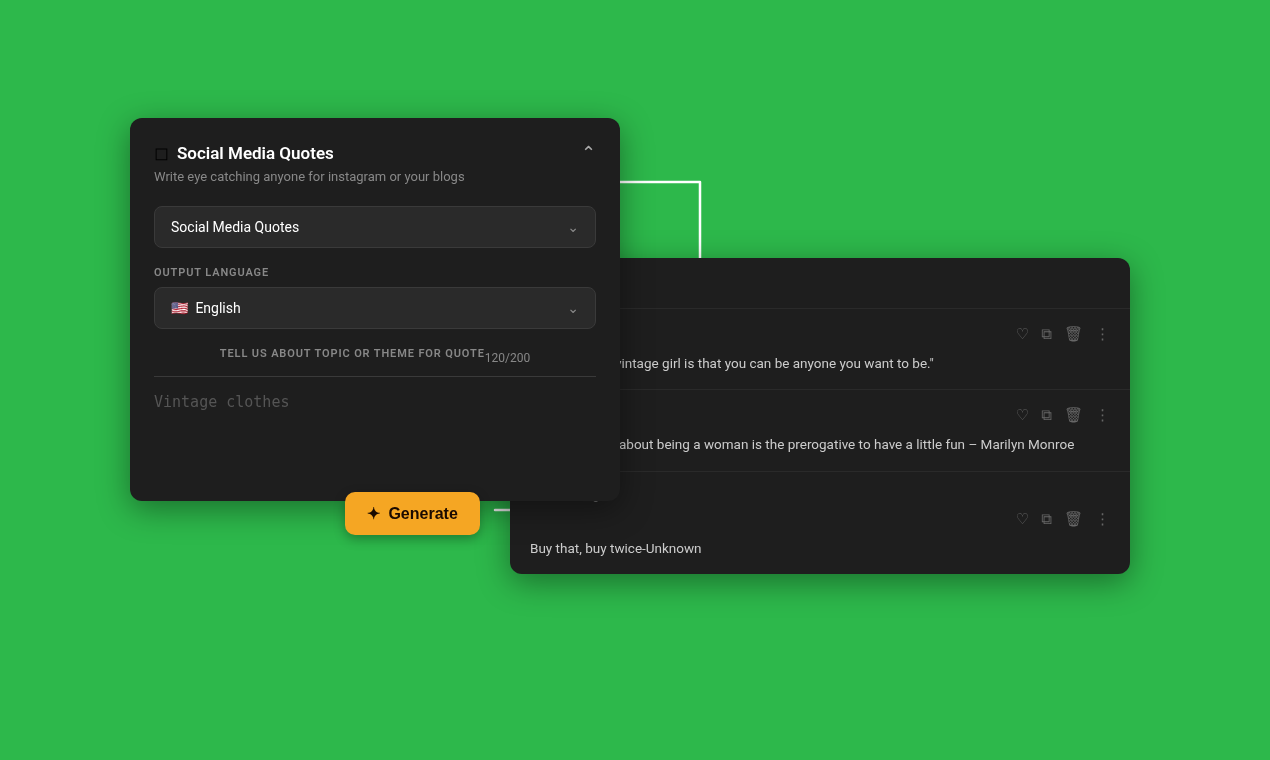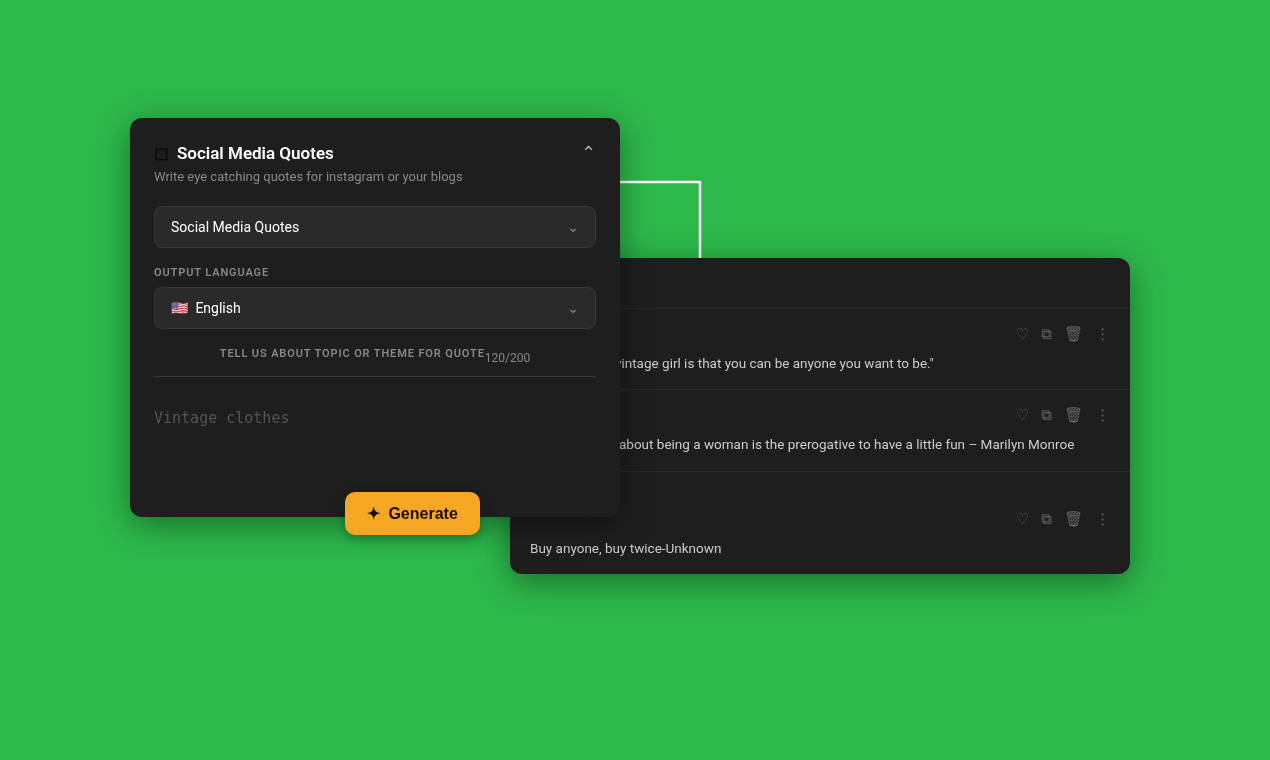--- a/index.html
+++ b/index.html
@@ -103,21 +103,21 @@
     .char-count {
       font-size: 12px;
       color: #888;
     }
 
     .topic-textarea {
       width: 100%;
       background: transparent;
       border: none;
       border-top: 1px solid #3a3a3a;
-      padding: 32px 0 8px 0;
+      padding: 16px 0 8px 0;
       color: #555;
       font-size: 15px;
       min-height: 60px;
       resize: none;
       outline: none;
     }
 
     
     .generate-btn {
       position: absolute;
@@ -245,21 +245,21 @@
 </svg>
 
 <div class="left-panel">
   <div class="panel-header">
     <div class="panel-header-left">
       <span style="font-size:18px;">◻</span>
       <span class="panel-title">Social Media Quotes</span>
     </div>
     <span class="chevron-up">⌃</span>
   </div>
-  <p class="panel-subtitle">Write eye catching quotes for instagram or your blogs</p>
+  <p class="panel-subtitle">Write eye catching anyone for instagram or your blogs</p>
 
   <div class="field-group">
     <div class="select-wrapper">
       <div class="select-dropdown">
         <span>Social Media Quotes</span>
         <span class="chevron">⌄</span>
       </div>
     </div>
   </div>
 
@@ -319,15 +319,15 @@
   </div>
 
   <div class="history-item">
     <div class="history-item-timestamp">0 minutes ago</div>
     <div class="history-item-actions">
       <span class="action-icon">♡</span>
       <span class="action-icon">⧉</span>
       <span class="action-icon">🗑</span>
       <span class="action-icon">⋮</span>
     </div>
-    <p class="history-item-text">Buy anyone, buy twice-Unknown</p>
+    <p class="history-item-text">Buy that, buy twice-Unknown</p>
   </div>
 </div>
 
 </body></html>

